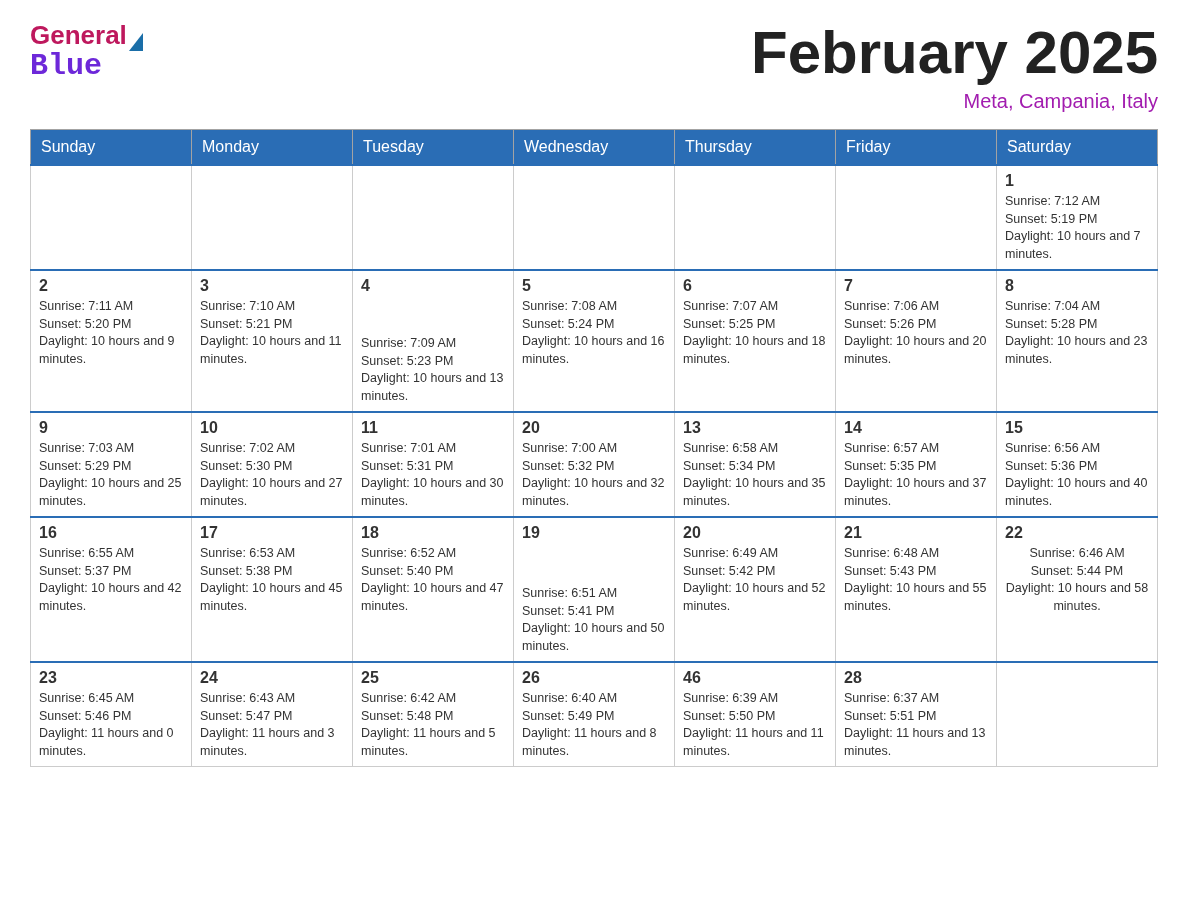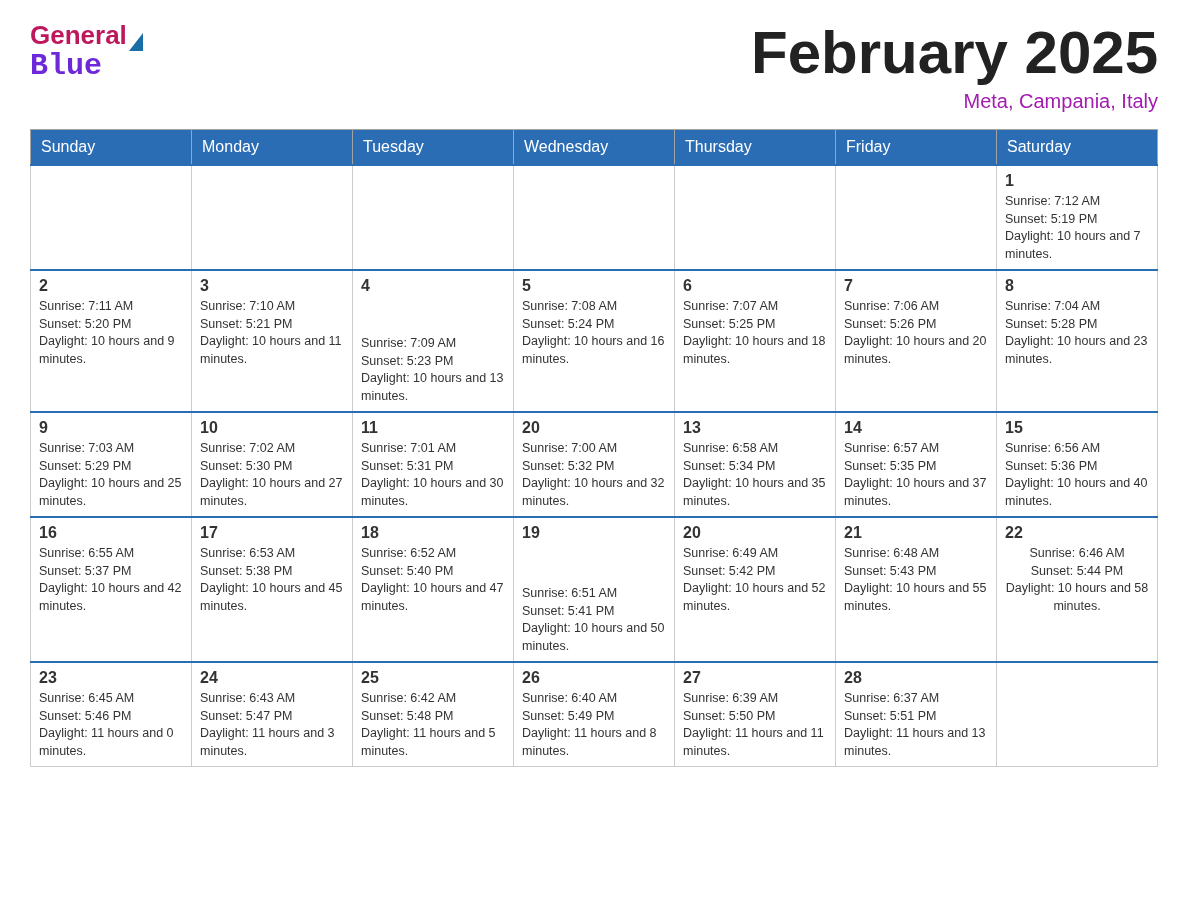--- a/index.html
+++ b/index.html
@@ -292,21 +292,21 @@
 Sunset: 5:48 PM
 Daylight: 11 hours and 5 minutes.</div>
         </td>
         <td>
           <span class="day-num">26</span>
           <div class="day-info" style="white-space: pre-line;">Sunrise: 6:40 AM
 Sunset: 5:49 PM
 Daylight: 11 hours and 8 minutes.</div>
         </td>
         <td>
-          <span class="day-num">27</span>
+          <span class="day-num">46</span>
           <div class="day-info" style="white-space: pre-line;">Sunrise: 6:39 AM
 Sunset: 5:50 PM
 Daylight: 11 hours and 11 minutes.</div>
         </td>
         <td>
           <span class="day-num">28</span>
           <div class="day-info" style="white-space: pre-line;">Sunrise: 6:37 AM
 Sunset: 5:51 PM
 Daylight: 11 hours and 13 minutes.</div>
         </td>

